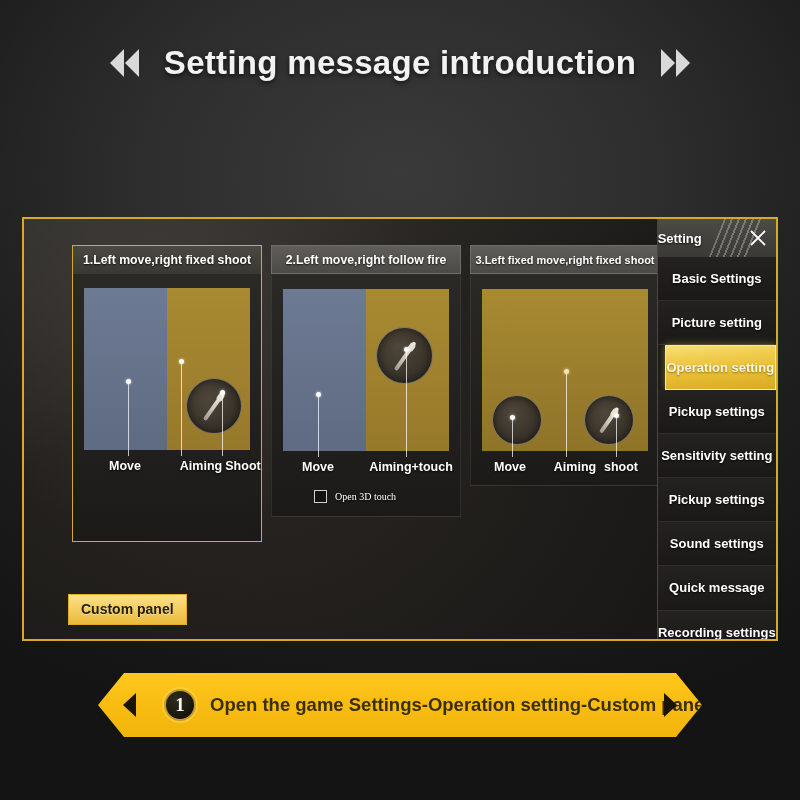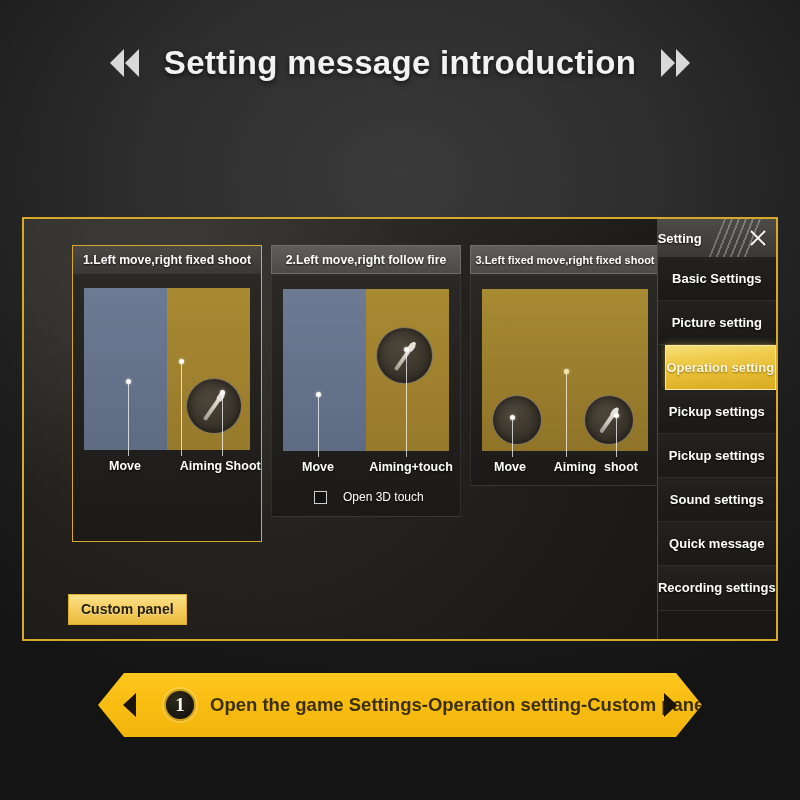--- a/index.html
+++ b/index.html
@@ -211,25 +211,26 @@
     font-weight: bold;
     color: #ffffff;
     text-shadow: 0 1px 2px rgba(0,0,0,.9);
   }
   .labels span { text-align: center; }
 
   .checkrow {
     position: absolute;
     display: flex;
     align-items: center;
-    gap: 16px;
-    font-size: 12px;
+    gap: 8px;
+    font-size: 10px;
     color: #ffffff;
     font-weight: normal;
     text-shadow: 0 1px 2px rgba(0,0,0,.9);
+    font-family: Liberation Serif, serif;
   }
   .checkbox {
     width: 13px; height: 13px;
     background: #131212;
     border: 1.5px solid #cfcfcf;
   }
 
   
   .custom-panel-btn {
     position: absolute;
@@ -479,20 +480,21 @@
         <svg class="close-x" viewBox="0 0 18 18">
           <line x1="2" y1="2" x2="16" y2="16" stroke="#ffffff" stroke-width="1.8"></line>
           <line x1="16" y1="2" x2="2" y2="16" stroke="#ffffff" stroke-width="1.8"></line>
         </svg>
       </div>
 
       <div class="menu-item">Basic Settings</div>
       <div class="menu-item">Picture setting</div>
       <div class="menu-item active">Operation setting</div>
       <div class="menu-item">Pickup settings</div>
+      <div class="menu-item">Sensitivity setting</div>
       <div class="menu-item">Pickup settings</div>
       <div class="menu-item">Sound settings</div>
       <div class="menu-item">Quick message</div>
       <div class="menu-item">Recording settings</div>
     </div>
 
   </div>
 </div>
 
 <div class="banner-wrap">

